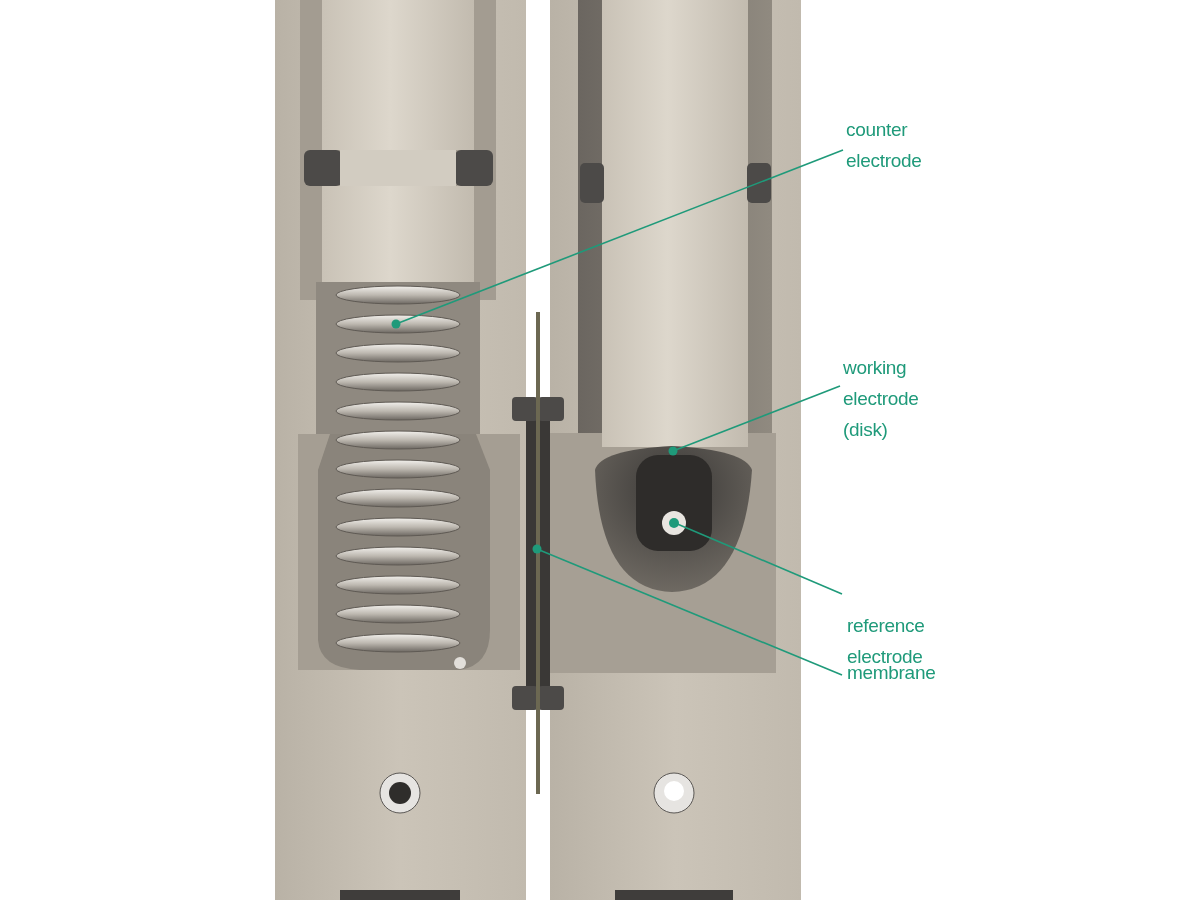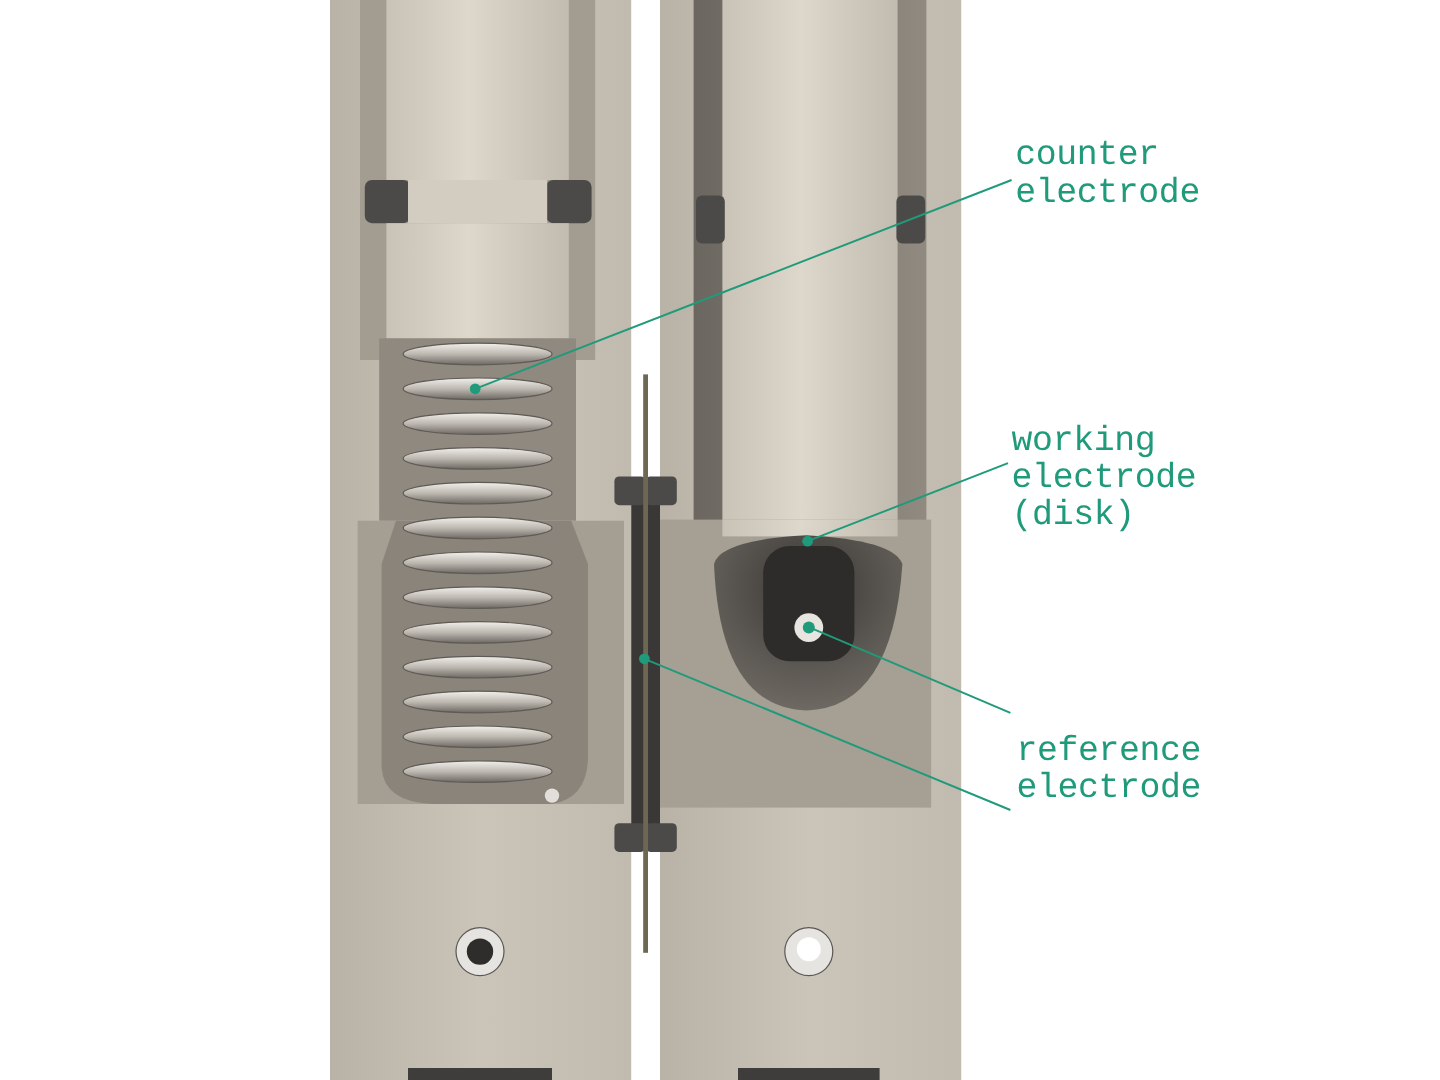--- a/index.html
+++ b/index.html
@@ -1,22 +1,22 @@
 <!DOCTYPE html>
 <html><head>
   <meta charset="utf-8">
   <style>
     html, body { margin: 0; padding: 0; background: #ffffff; }
     body { width: 1200px; height: 900px; position: relative; overflow: hidden; font-family: "DejaVu Sans", sans-serif; }
     #stage { position: absolute; left: 0; top: 0; width: 1200px; height: 900px; }
     .label {
       position: absolute;
       color: #1f9a7a;
-      font-family: Liberation Mono, monospace;
-      font-size: 29px;
+      font-family: Liberation Sans, sans-serif;
+      font-size: 19px;
       line-height: 31px;
       letter-spacing: -0.3px;
       white-space: pre;
     }
     svg { position: absolute; left: 0; top: 0; }
   </style>
 </head>
 <body>
 
 <div id="stage">
@@ -130,13 +130,14 @@
     </g>
   </svg>
 
   <div class="label" style="left:846px; top:114px;">counter
 electrode</div>
   <div class="label" style="left:843px; top:352px;">working
 electrode
 (disk)</div>
   <div class="label" style="left:847px; top:562px;margin-top:48px;">reference
 electrode</div>
+  <div class="label" style="left:847px; top:657px;">membrane</div>
 </div>
 
 </body></html>

